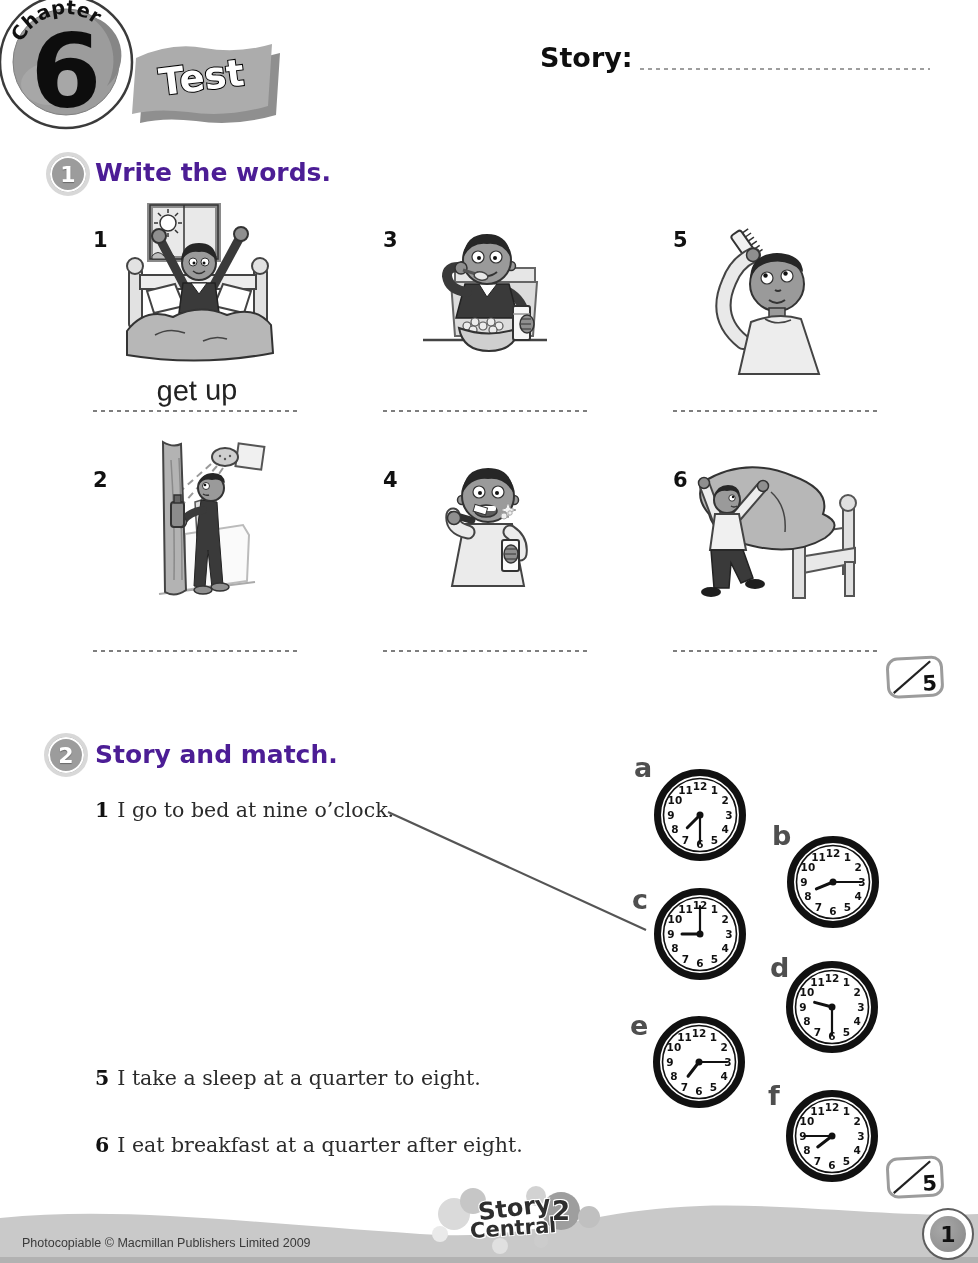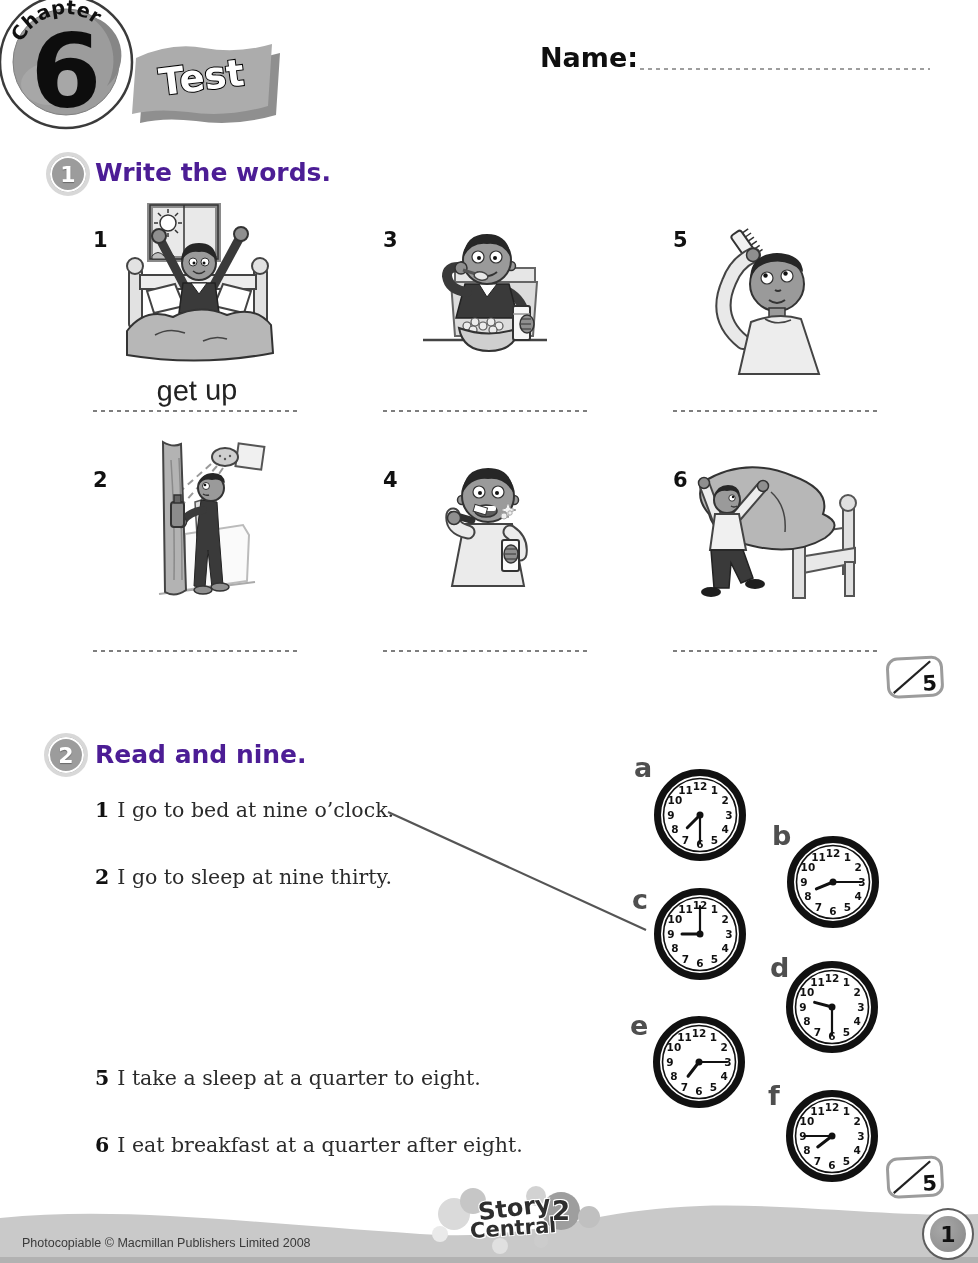--- a/index.html
+++ b/index.html
@@ -50,21 +50,21 @@
     </g>
     <text x="72" y="115" text-anchor="middle" font-family="DejaVu Sans, sans-serif" font-size="102" font-weight="bold" fill="#0d0d0d">6</text>
   </svg>
 
   <svg class="abs" style="left:126px;top:32px" width="160" height="95" viewBox="0 0 160 95">
     <path d="M10,26 Q45,10 78,16 Q112,22 146,12 L142,74 Q100,86 62,80 Q30,76 6,82 Z" transform="translate(8,9)" fill="#8f8f8f"></path>
     <path d="M10,26 Q45,10 78,16 Q112,22 146,12 L142,74 Q100,86 62,80 Q30,76 6,82 Z" fill="#acacac"></path>
     <text x="76" y="58" text-anchor="middle" transform="rotate(-7 76 50)" font-family="DejaVu Sans, sans-serif" font-size="37" font-weight="bold" fill="#ffffff" stroke="#000000" stroke-width="2" paint-order="stroke">Test</text>
   </svg>
 
-  <div class="abs name-label" style="left:540px;top:42px">Name:</div>
+  <div class="abs name-label" style="left:540px;top:42px">Story:</div>
   <div class="abs dash-line" style="left:640px;top:68px;width:290px;opacity:.75"></div>
 
   <div class="abs sec-badge" style="left:46px;top:152px">1</div>
   <div class="abs sec-title" style="left:95px;top:158px">Write the words.</div>
 
   <div class="abs num-label" style="left:93px;top:228px">1</div>
   <div class="abs num-label" style="left:383px;top:228px">3</div>
   <div class="abs num-label" style="left:673px;top:228px">5</div>
   <div class="abs num-label" style="left:93px;top:468px">2</div>
   <div class="abs num-label" style="left:383px;top:468px">4</div>
@@ -270,24 +270,23 @@
   <div class="abs dash-line" style="left:383px;top:650px;width:208px"></div>
   <div class="abs dash-line" style="left:673px;top:650px;width:208px"></div>
 
   <svg class="abs" style="left:886px;top:656px;transform:rotate(-3deg)" width="60" height="44" viewBox="0 0 60 44">
     <rect x="2" y="2" width="54" height="38" rx="10" fill="#fff" stroke="#9c9c9c" stroke-width="3"></rect>
     <line x1="7" y1="36" x2="45" y2="6" stroke="#222" stroke-width="2.2"></line>
     <text x="36" y="35" font-family="DejaVu Sans, sans-serif" font-size="21" font-weight="bold" fill="#111">5</text>
   </svg>
 
   <div class="abs sec-badge" style="left:44px;top:733px">2</div>
-  <div class="abs sec-title" style="left:95px;top:740px">Read and nine.</div>
+  <div class="abs sec-title" style="left:95px;top:740px">Story and match.</div>
 
   <div class="sentence" style="top:798px"><b>1</b><span>I go to bed at nine o’clock.</span></div>
-  <div class="sentence" style="top:865px"><b>2</b><span>I go to sleep at nine thirty.</span></div>
   <div class="sentence" style="top:1066px"><b>5</b><span>I take a sleep at a quarter to eight.</span></div>
   <div class="sentence" style="top:1133px"><b>6</b><span>I eat breakfast at a quarter after eight.</span></div>
 
   <div class="clock-label" style="left:634px;top:752px">a</div>
   <div class="clock-label" style="left:772px;top:820px">b</div>
   <div class="clock-label" style="left:632px;top:884px">c</div>
   <div class="clock-label" style="left:770px;top:952px">d</div>
   <div class="clock-label" style="left:630px;top:1010px">e</div>
   <div class="clock-label" style="left:768px;top:1080px">f</div>
 
@@ -414,21 +413,21 @@
     <rect x="2" y="2" width="54" height="38" rx="10" fill="#fff" stroke="#9c9c9c" stroke-width="3"></rect>
     <line x1="7" y1="36" x2="45" y2="6" stroke="#222" stroke-width="2.2"></line>
     <text x="36" y="35" font-family="DejaVu Sans, sans-serif" font-size="21" font-weight="bold" fill="#111">5</text>
   </svg>
 
   <svg class="abs" style="left:0;top:1188px" width="978" height="75" viewBox="0 0 978 75" preserveAspectRatio="none">
     <path d="M0,30 C120,18 240,34 420,46 C540,54 580,22 700,18 C790,15 900,30 978,26 L978,75 L0,75 Z" fill="#c9c9c9"></path>
     <rect y="69" width="978" height="6" fill="#b2b2b2"></rect>
   </svg>
 
-  <div class="abs copyright" style="left:22px;top:1236px">Photocopiable © Macmillan Publishers Limited 2008</div>
+  <div class="abs copyright" style="left:22px;top:1236px">Photocopiable © Macmillan Publishers Limited 2009</div>
 
   <div class="abs" style="left:430px;top:1186px;width:170px;height:74px">
     <div class="bubble" style="left:8px;top:12px;width:32px;height:32px;background:#dadada"></div>
     <div class="bubble" style="left:30px;top:2px;width:26px;height:26px;background:#c6c6c6"></div>
     <div class="bubble" style="left:2px;top:40px;width:16px;height:16px;background:#eaeaea"></div>
     <div class="bubble" style="left:96px;top:0;width:20px;height:20px;background:#d2d2d2"></div>
     <div class="bubble" style="left:112px;top:6px;width:38px;height:38px;background:#9e9e9e"></div>
     <div class="bubble" style="left:148px;top:20px;width:22px;height:22px;background:#c0c0c0"></div>
     <div class="bubble" style="left:62px;top:52px;width:16px;height:16px;background:#e0e0e0"></div>
     <div class="bubble" style="left:104px;top:48px;width:14px;height:14px;background:#cccccc"></div>

